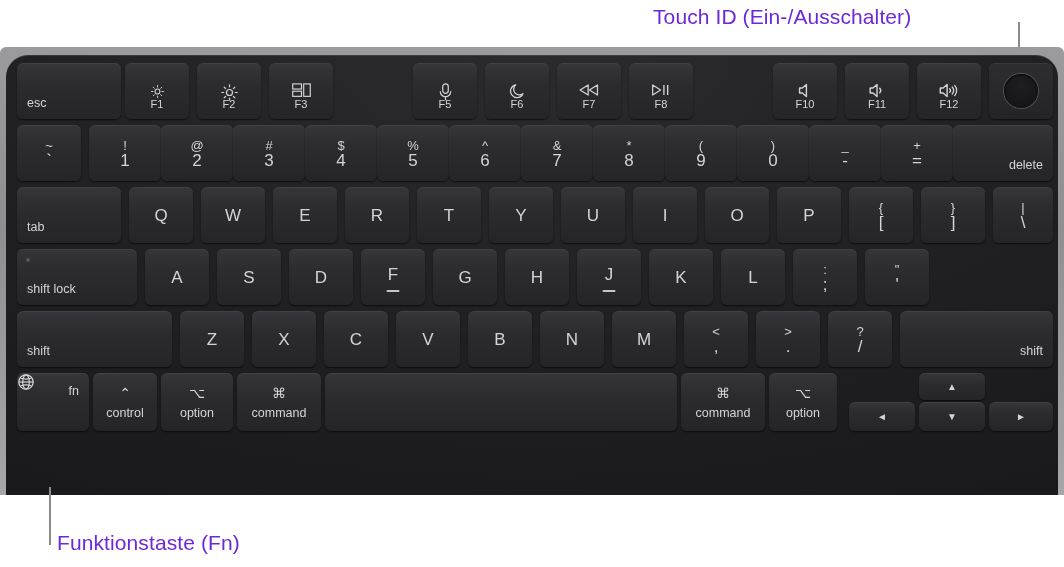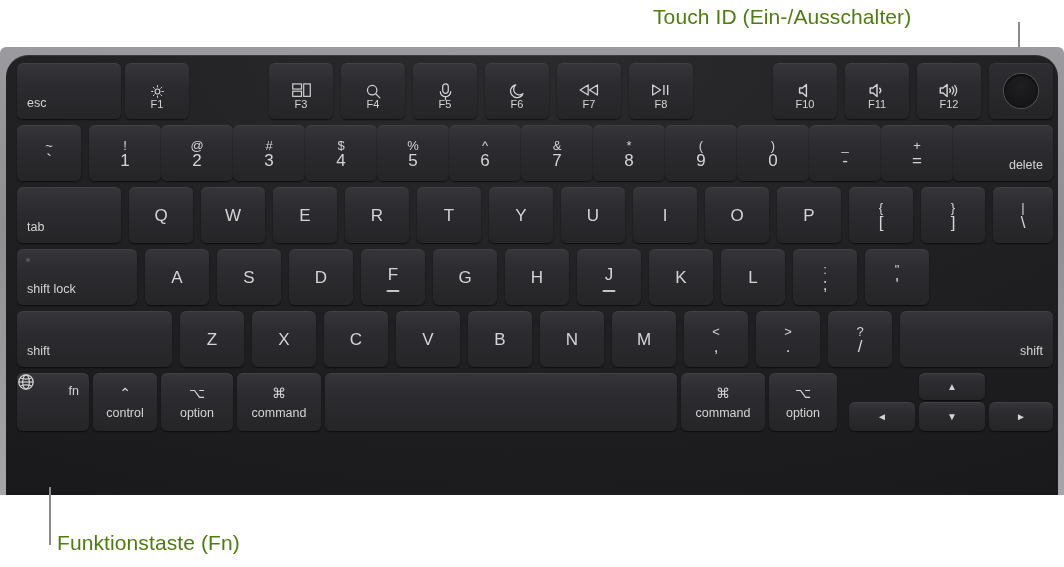--- a/index.html
+++ b/index.html
@@ -11,21 +11,21 @@
     width: 1064px;
     height: 567px;
     position: relative;
     font-family: "Liberation Sans", sans-serif;
     overflow: hidden;
   }
 
   
   .callout-label {
     position: absolute;
-    color: #4d7c0f;
+    color: #6d28d9;
     font-size: 21px;
     font-family: "Liberation Sans", sans-serif;
     white-space: nowrap;
     letter-spacing: 0.1px;
   }
   #callout-touchid-label { left: 653px; top: 5px; }
   #callout-fn-label { left: 57px; top: 531px; }
 
   .leader-line {
     position: absolute;
@@ -232,41 +232,50 @@
               <line x1="6.1" y1="6.1" x2="7.5" y2="7.5"></line>
                 <line x1="16.5" y1="16.5" x2="17.9" y2="17.9"></line>
               <line x1="17.9" y1="6.1" x2="16.5" y2="7.5"></line>
                 <line x1="7.5" y1="16.5" x2="6.1" y2="17.9"></line>
             </g>
           </svg>
         </span>
         <span class="lbl g-fnum">F1</span>
       </div>
 
+      <div class="key" style="left:191px; top:8px;  width:64px; height:56px;">
+        <span class="lbl g-icon">
+          <svg class="ico" width="19" height="19" viewBox="0 0 24 24" style="margin:0 auto;">
+            <circle cx="12" cy="12" r="3.8" fill="none" stroke="#d4d4d6" stroke-width="1.5"></circle>
+            <g stroke="#d4d4d6" stroke-width="1.5" stroke-linecap="round">
+              <line x1="12" y1="2.2" x2="12" y2="4.8"></line>
+                <line x1="12" y1="19.2" x2="12" y2="21.8"></line>
+              <line x1="2.2" y1="12" x2="4.8" y2="12"></line>
+                <line x1="19.2" y1="12" x2="21.8" y2="12"></line>
+              <line x1="5.2" y1="5.2" x2="7.0" y2="7.0"></line>
+                <line x1="17.0" y1="17.0" x2="18.8" y2="18.8"></line>
+              <line x1="18.8" y1="5.2" x2="17.0" y2="7.0"></line>
+                <line x1="7.0" y1="17.0" x2="5.2" y2="18.8"></line>
+            </g>
+          </svg>
+        </span>
+        <span class="lbl g-fnum">F2</span>
+      </div>
 
       <div class="key" style="left:263px; top:8px;  width:64px; height:56px;">
         <span class="lbl g-icon">
           <svg class="ico" width="19" height="15" viewBox="0 0 26 20" style="margin:0 auto;">
             <rect x="1" y="1" width="12" height="7" fill="none" stroke="#d4d4d6" stroke-width="1.6"></rect>
             <rect x="1" y="11" width="12" height="7" fill="none" stroke="#d4d4d6" stroke-width="1.6"></rect>
             <rect x="16" y="1" width="9" height="17" fill="none" stroke="#d4d4d6" stroke-width="1.6"></rect>
           </svg>
         </span>
         <span class="lbl g-fnum">F3</span>
       </div>
 
-      <div class="key" style="left:335px; top:8px;  width:64px; height:56px;">
-        <span class="lbl g-icon">
-          <svg class="ico" width="17" height="17" viewBox="0 0 22 22" style="margin:0 auto;">
-            <circle cx="9.3" cy="9.3" r="6.1" fill="none" stroke="#d4d4d6" stroke-width="1.6"></circle>
-            <line x1="13.8" y1="13.8" x2="19.2" y2="19.2" stroke="#d4d4d6" stroke-width="1.6" stroke-linecap="round"></line>
-          </svg>
-        </span>
-        <span class="lbl g-fnum">F4</span>
-      </div>
 
       <div class="key" style="left:407px; top:8px;  width:64px; height:56px;">
         <span class="lbl g-icon">
           <svg class="ico" width="15" height="18" viewBox="0 0 18 22" style="margin:0 auto;">
             <rect x="5.6" y="1.2" width="6.8" height="11.4" rx="3.4" fill="none" stroke="#d4d4d6" stroke-width="1.5"></rect>
             <path d="M2.6 10.4 a6.4 6.4 0 0 0 12.8 0" fill="none" stroke="#d4d4d6" stroke-width="1.5" stroke-linecap="round"></path>
             <line x1="9" y1="16.9" x2="9" y2="20.4" stroke="#d4d4d6" stroke-width="1.5" stroke-linecap="round"></line>
           </svg>
         </span>
         <span class="lbl g-fnum">F5</span>

